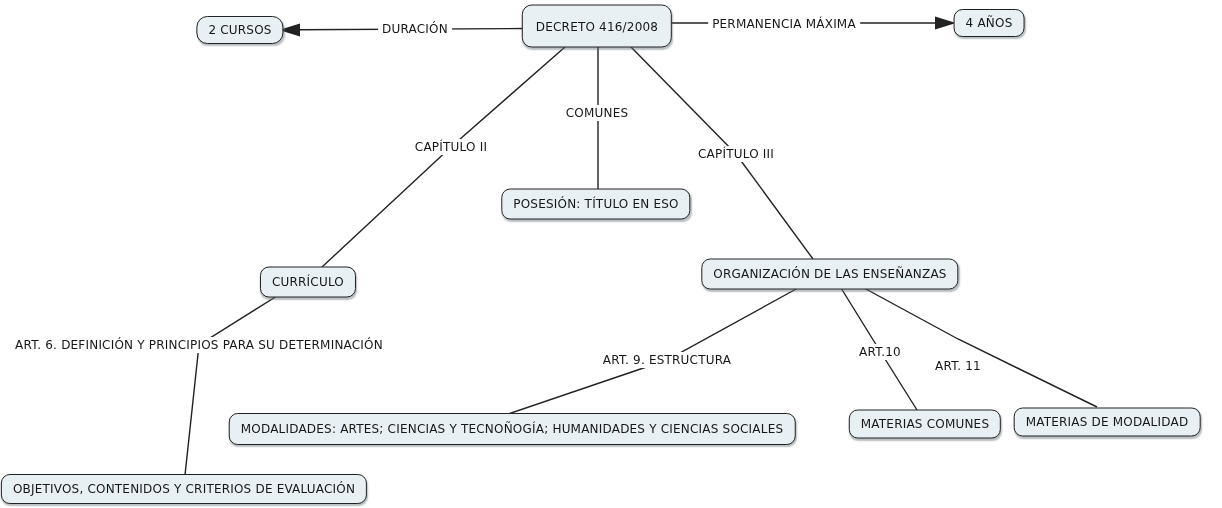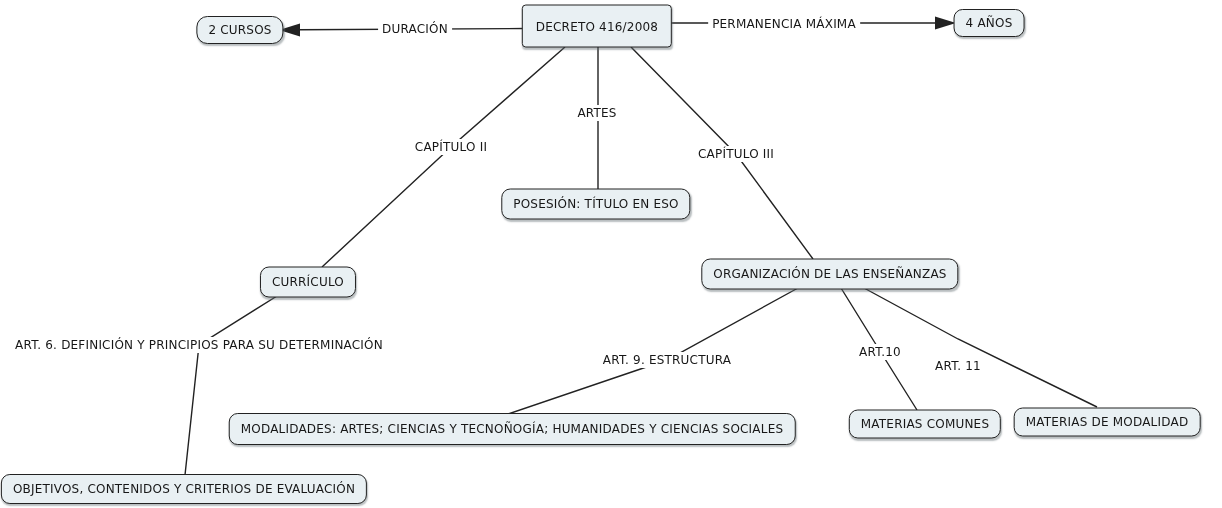--- a/index.html
+++ b/index.html
@@ -19,21 +19,21 @@
     position:absolute;transform:translate(-50%,-50%);
     display:flex;align-items:center;justify-content:center;
     background:var(--node-fill,#e9f0f3);
     border:1.4px solid var(--node-border,#222);
     border-radius:9px;
     height:27px;padding:0 11px;
     font-size:12px;letter-spacing:.2px;color:var(--text,#171717);
     white-space:nowrap;
     box-shadow:1px 2px 1.5px rgba(100,110,115,.45);
   }
-  .node.tall{height:41px;border-radius:4px;padding:0 13px;}
+  .node.tall{height:41px;border-radius:10px;padding:0 13px;}
   .lbl{
     position:absolute;transform:translate(-50%,-50%);
     background:var(--bg,#fff);
     padding:1px 4px;
     font-size:12px;letter-spacing:.2px;color:var(--text,#171717);
     white-space:nowrap;
   }
 </style>
 </head>
 <body>
@@ -69,21 +69,21 @@
   <div class="node" style="left:596px;top:203.5px;height:29px;">POSESIÓN: TÍTULO EN ESO</div>
   <div class="node" style="left:308px;top:281.5px;height:29px;">CURRÍCULO</div>
   <div class="node" style="left:830px;top:273.5px;height:29px;">ORGANIZACIÓN DE LAS ENSEÑANZAS</div>
   <div class="node" style="left:512px;top:429px;height:30px;">MODALIDADES: ARTES; CIENCIAS Y TECNOÑOGÍA; HUMANIDADES Y CIENCIAS SOCIALES</div>
   <div class="node" style="left:925px;top:423.5px;">MATERIAS COMUNES</div>
   <div class="node" style="left:1107px;top:421.5px;">MATERIAS DE MODALIDAD</div>
   <div class="node" style="left:184px;top:489px;height:28px;">OBJETIVOS, CONTENIDOS Y CRITERIOS DE EVALUACIÓN</div>
 
   <div class="lbl" style="left:415px;top:29px;">DURACIÓN</div>
   <div class="lbl" style="left:784px;top:23.5px;">PERMANENCIA MÁXIMA</div>
-  <div class="lbl" style="left:597px;top:113px;">ARTES</div>
+  <div class="lbl" style="left:597px;top:113px;">COMUNES</div>
   <div class="lbl" style="left:451px;top:146.5px;">CAPÍTULO II</div>
   <div class="lbl" style="left:736px;top:154px;">CAPÍTULO III</div>
   <div class="lbl" style="left:199px;top:345px;">ART. 6. DEFINICIÓN Y PRINCIPIOS PARA SU DETERMINACIÓN</div>
   <div class="lbl" style="left:667px;top:360px;">ART. 9. ESTRUCTURA</div>
   <div class="lbl" style="left:880px;top:351.5px;">ART.10</div>
   <div class="lbl" style="left:958px;top:339px;margin-top:27px;">ART. 11</div>
 
 </div>
 
 </body></html>

